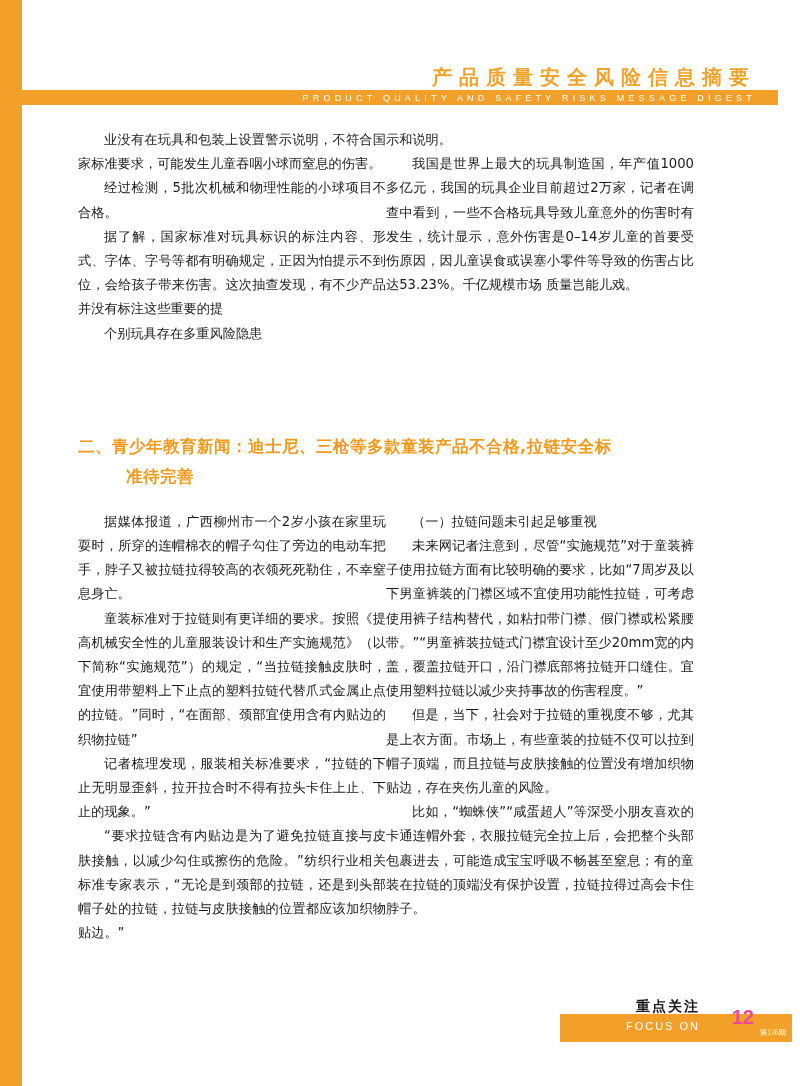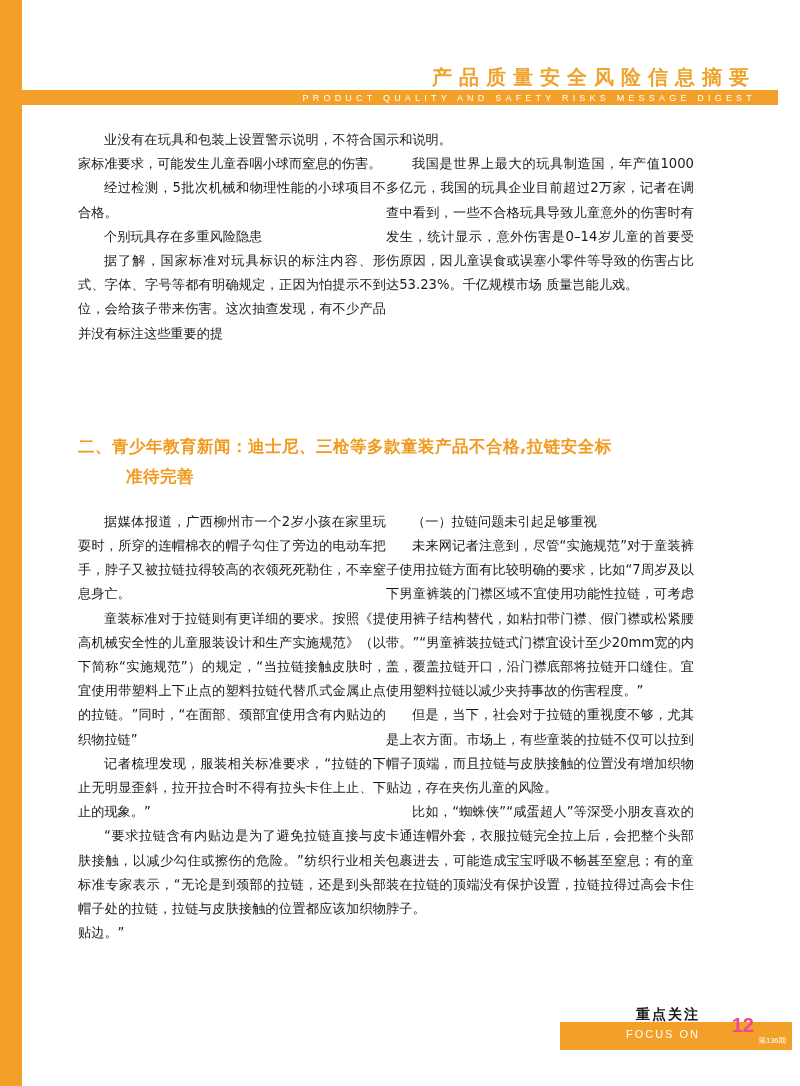--- a/index.html
+++ b/index.html
@@ -108,21 +108,21 @@
     letter-spacing: 0.5px;
     font-family: "DejaVu Sans", "Liberation Sans", sans-serif;
   }
   .section-head .line2 {
     text-indent: 48px;
   }
   
   .footer {
     position: absolute;
     right: 0;
-    bottom: 28px;
+    bottom: 36px;
     width: 300px;
     height: 52px;
   }
   .footer-bar {
     position: absolute;
     right: 0;
     top: 16px;
     width: 232px;
     height: 28px;
     background: #f2a02a;
@@ -158,21 +158,21 @@
     color: #ec4899;
     font-family: "Liberation Sans", sans-serif;
     z-index: 3;
   }
   .footer-issue {
     position: absolute;
     right: 6px;
     top: 30px;
     font-size: 7.5px;
     color: #ffffff;
-    font-family: Liberation Sans, sans-serif;
+    font-family: Liberation Serif, serif;
     z-index: 3;
   }
 </style>
 </head>
 <body>
 
 <div class="page">
 
   <div class="left-bar"></div>
 
@@ -181,22 +181,22 @@
     <div class="header-rule"></div>
     <div class="header-en">PRODUCT QUALITY AND SAFETY RISKS MESSAGE DIGEST</div>
   </div>
 
   <div class="content">
 
     <div class="cols">
       <div class="col">
         <p class="para">业没有在玩具和包装上设置警示说明，不符合国家标准要求，可能发生儿童吞咽小球而窒息的伤害。</p>
         <p class="para">经过检测，5批次机械和物理性能的小球项目不合格。</p>
+        <p class="para">据了解，国家标准对玩具标识的标注内容、形式、字体、字号等都有明确规定，正因为怕提示不到位，会给孩子带来伤害。这次抽查发现，有不少产品并没有标注这些重要的提</p>
         <p class="para">个别玩具存在多重风险隐患</p>
-        <p class="para">据了解，国家标准对玩具标识的标注内容、形式、字体、字号等都有明确规定，正因为怕提示不到位，会给孩子带来伤害。这次抽查发现，有不少产品并没有标注这些重要的提</p>
       </div>
       <div class="col">
         <p class="para noindent">示和说明。</p>
         <p class="para">我国是世界上最大的玩具制造国，年产值1000多亿元，我国的玩具企业目前超过2万家，记者在调查中看到，一些不合格玩具导致儿童意外的伤害时有发生，统计显示，意外伤害是0–14岁儿童的首要受伤原因，因儿童误食或误塞小零件等导致的伤害占比达53.23%。千亿规模市场 质量岂能儿戏。</p>
       </div>
     </div>
 
     <div class="section-head">
       <div class="line">二、青少年教育新闻：迪士尼、三枪等多款童装产品不合格,拉链安全标</div>
       <div class="line line2">准待完善</div>

